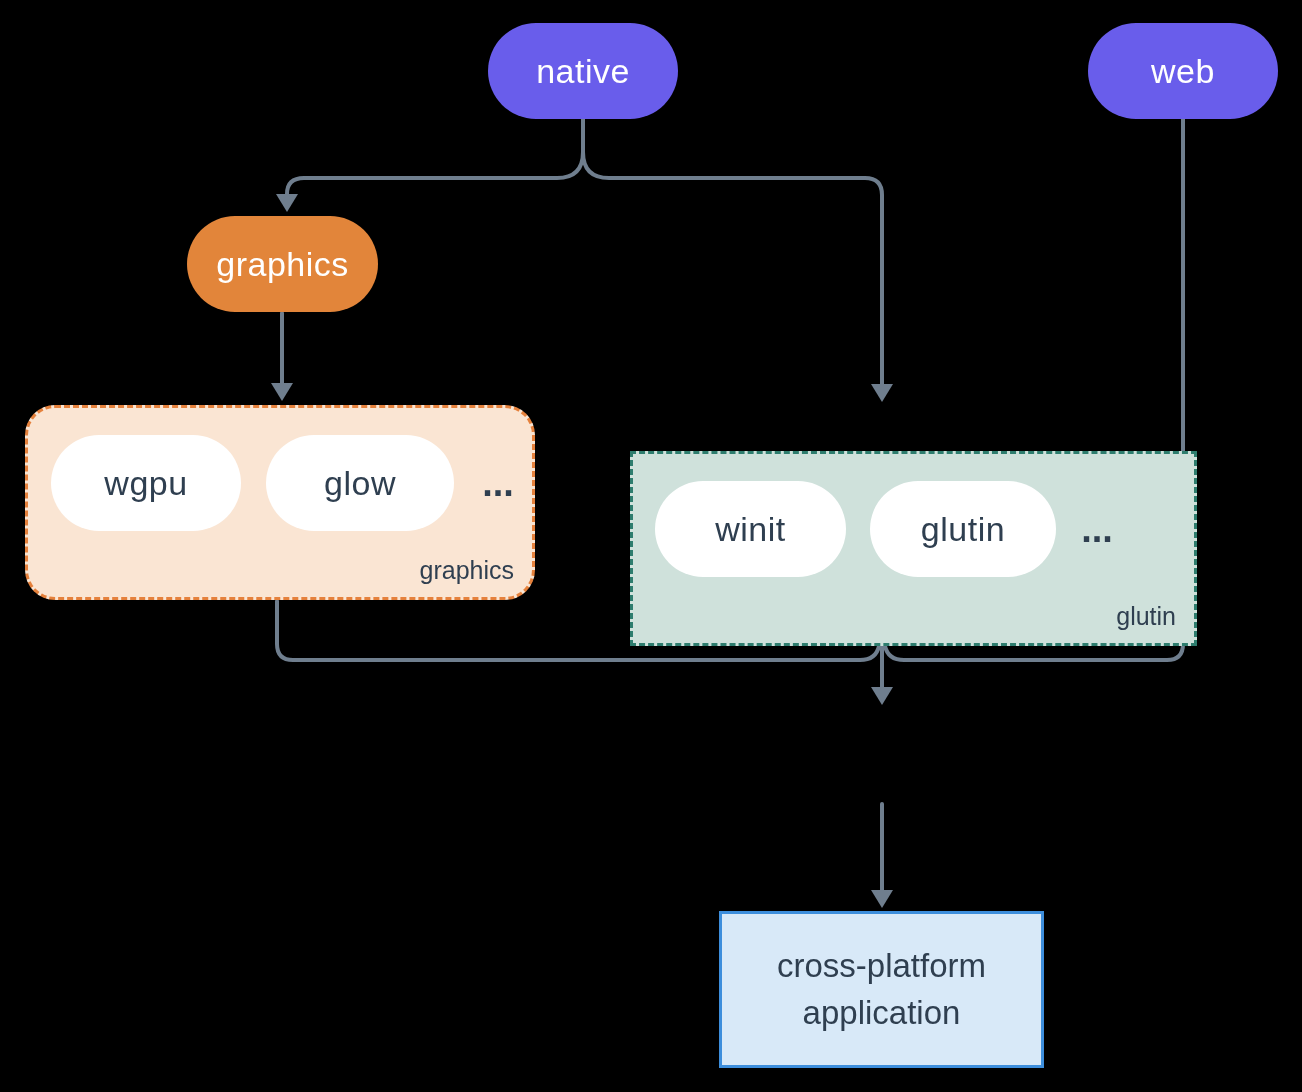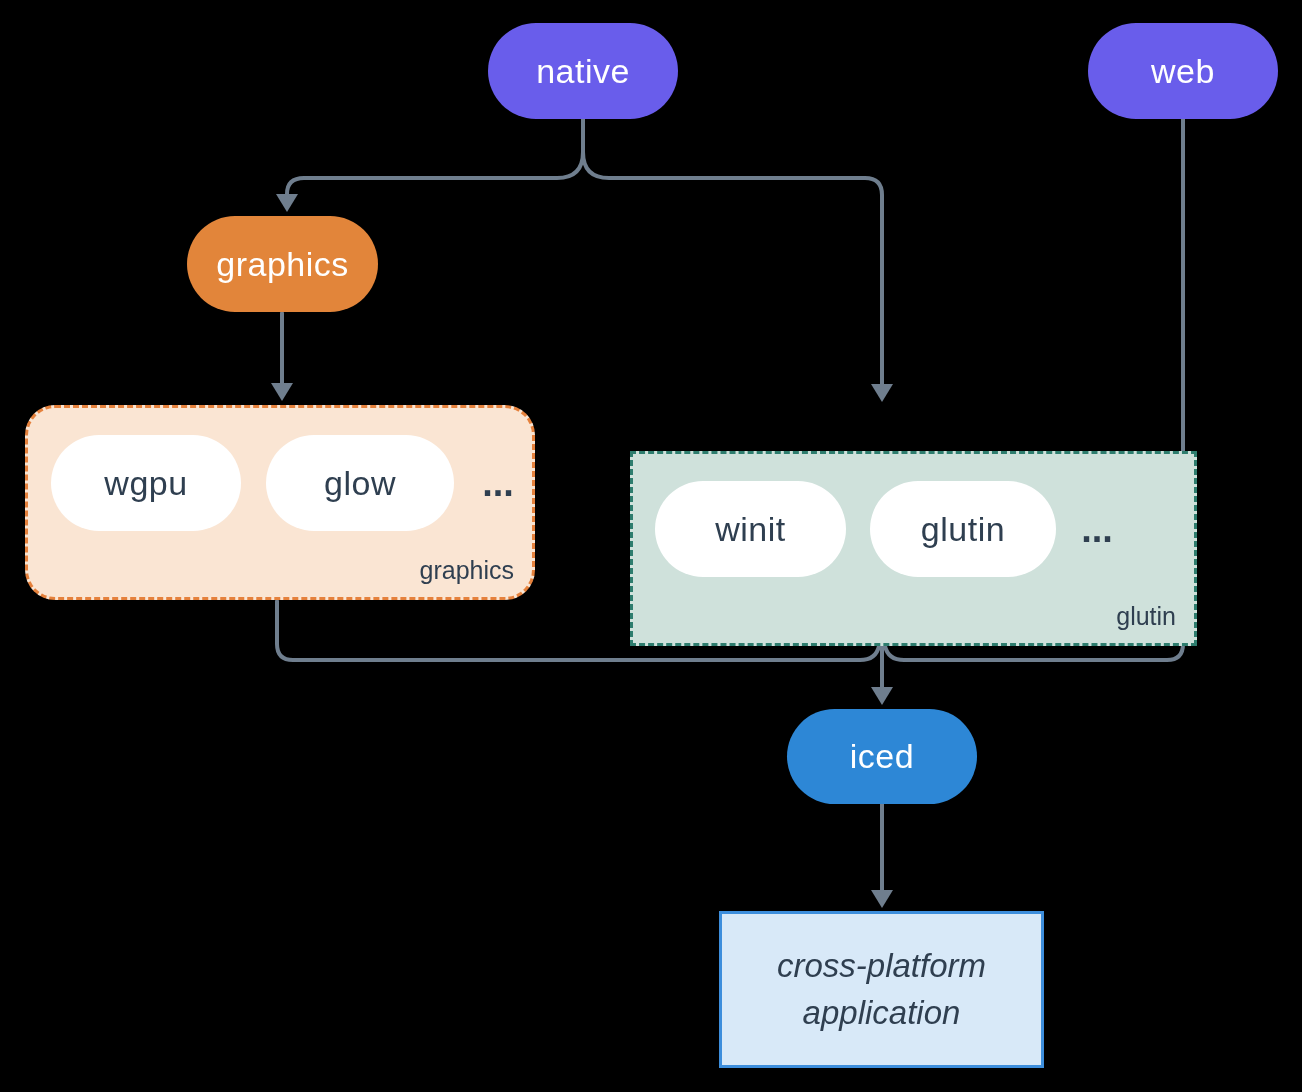--- a/index.html
+++ b/index.html
@@ -83,21 +83,20 @@
     background: #D8E9F8;
     border: 3px solid #3D8EDC;
     display: flex;
     align-items: center;
     justify-content: center;
     text-align: center;
     font-size: 33px;
     line-height: 1.42;
     color: #2F3F50;
     padding: 0 30px;
-    font-style: italic;
   }
 </style>
 </head>
 <body>
 
 <div class="canvas">
 
   <svg class="edges" viewBox="0 0 1302 1092" xmlns="http://www.w3.org/2000/svg">
     <g stroke="#6F7E8E" stroke-width="4" fill="none" stroke-linecap="round">
 
@@ -153,21 +152,18 @@
     <div class="pill item" style="left:22px; top:27px; width:191px; height:96px;">
       <span>winit</span>
     </div>
     <div class="pill item" style="left:237px; top:27px; width:186px; height:96px;justify-content:center;">
       <span>glutin</span>
     </div>
     <div class="ellipsis" style="left:432px; top:27px; width:64px; height:96px;">...</div>
     <div class="group-label">glutin</div>
   </div>
 
-  <div class="pill iced" style="left:787px; top:709px; width:190px; height:95px;">
-    <span>iced</span>
-  </div>
 
   <div class="app-box">
     <span>cross-platform application</span>
   </div>
 
 </div>
 
 </body></html>

